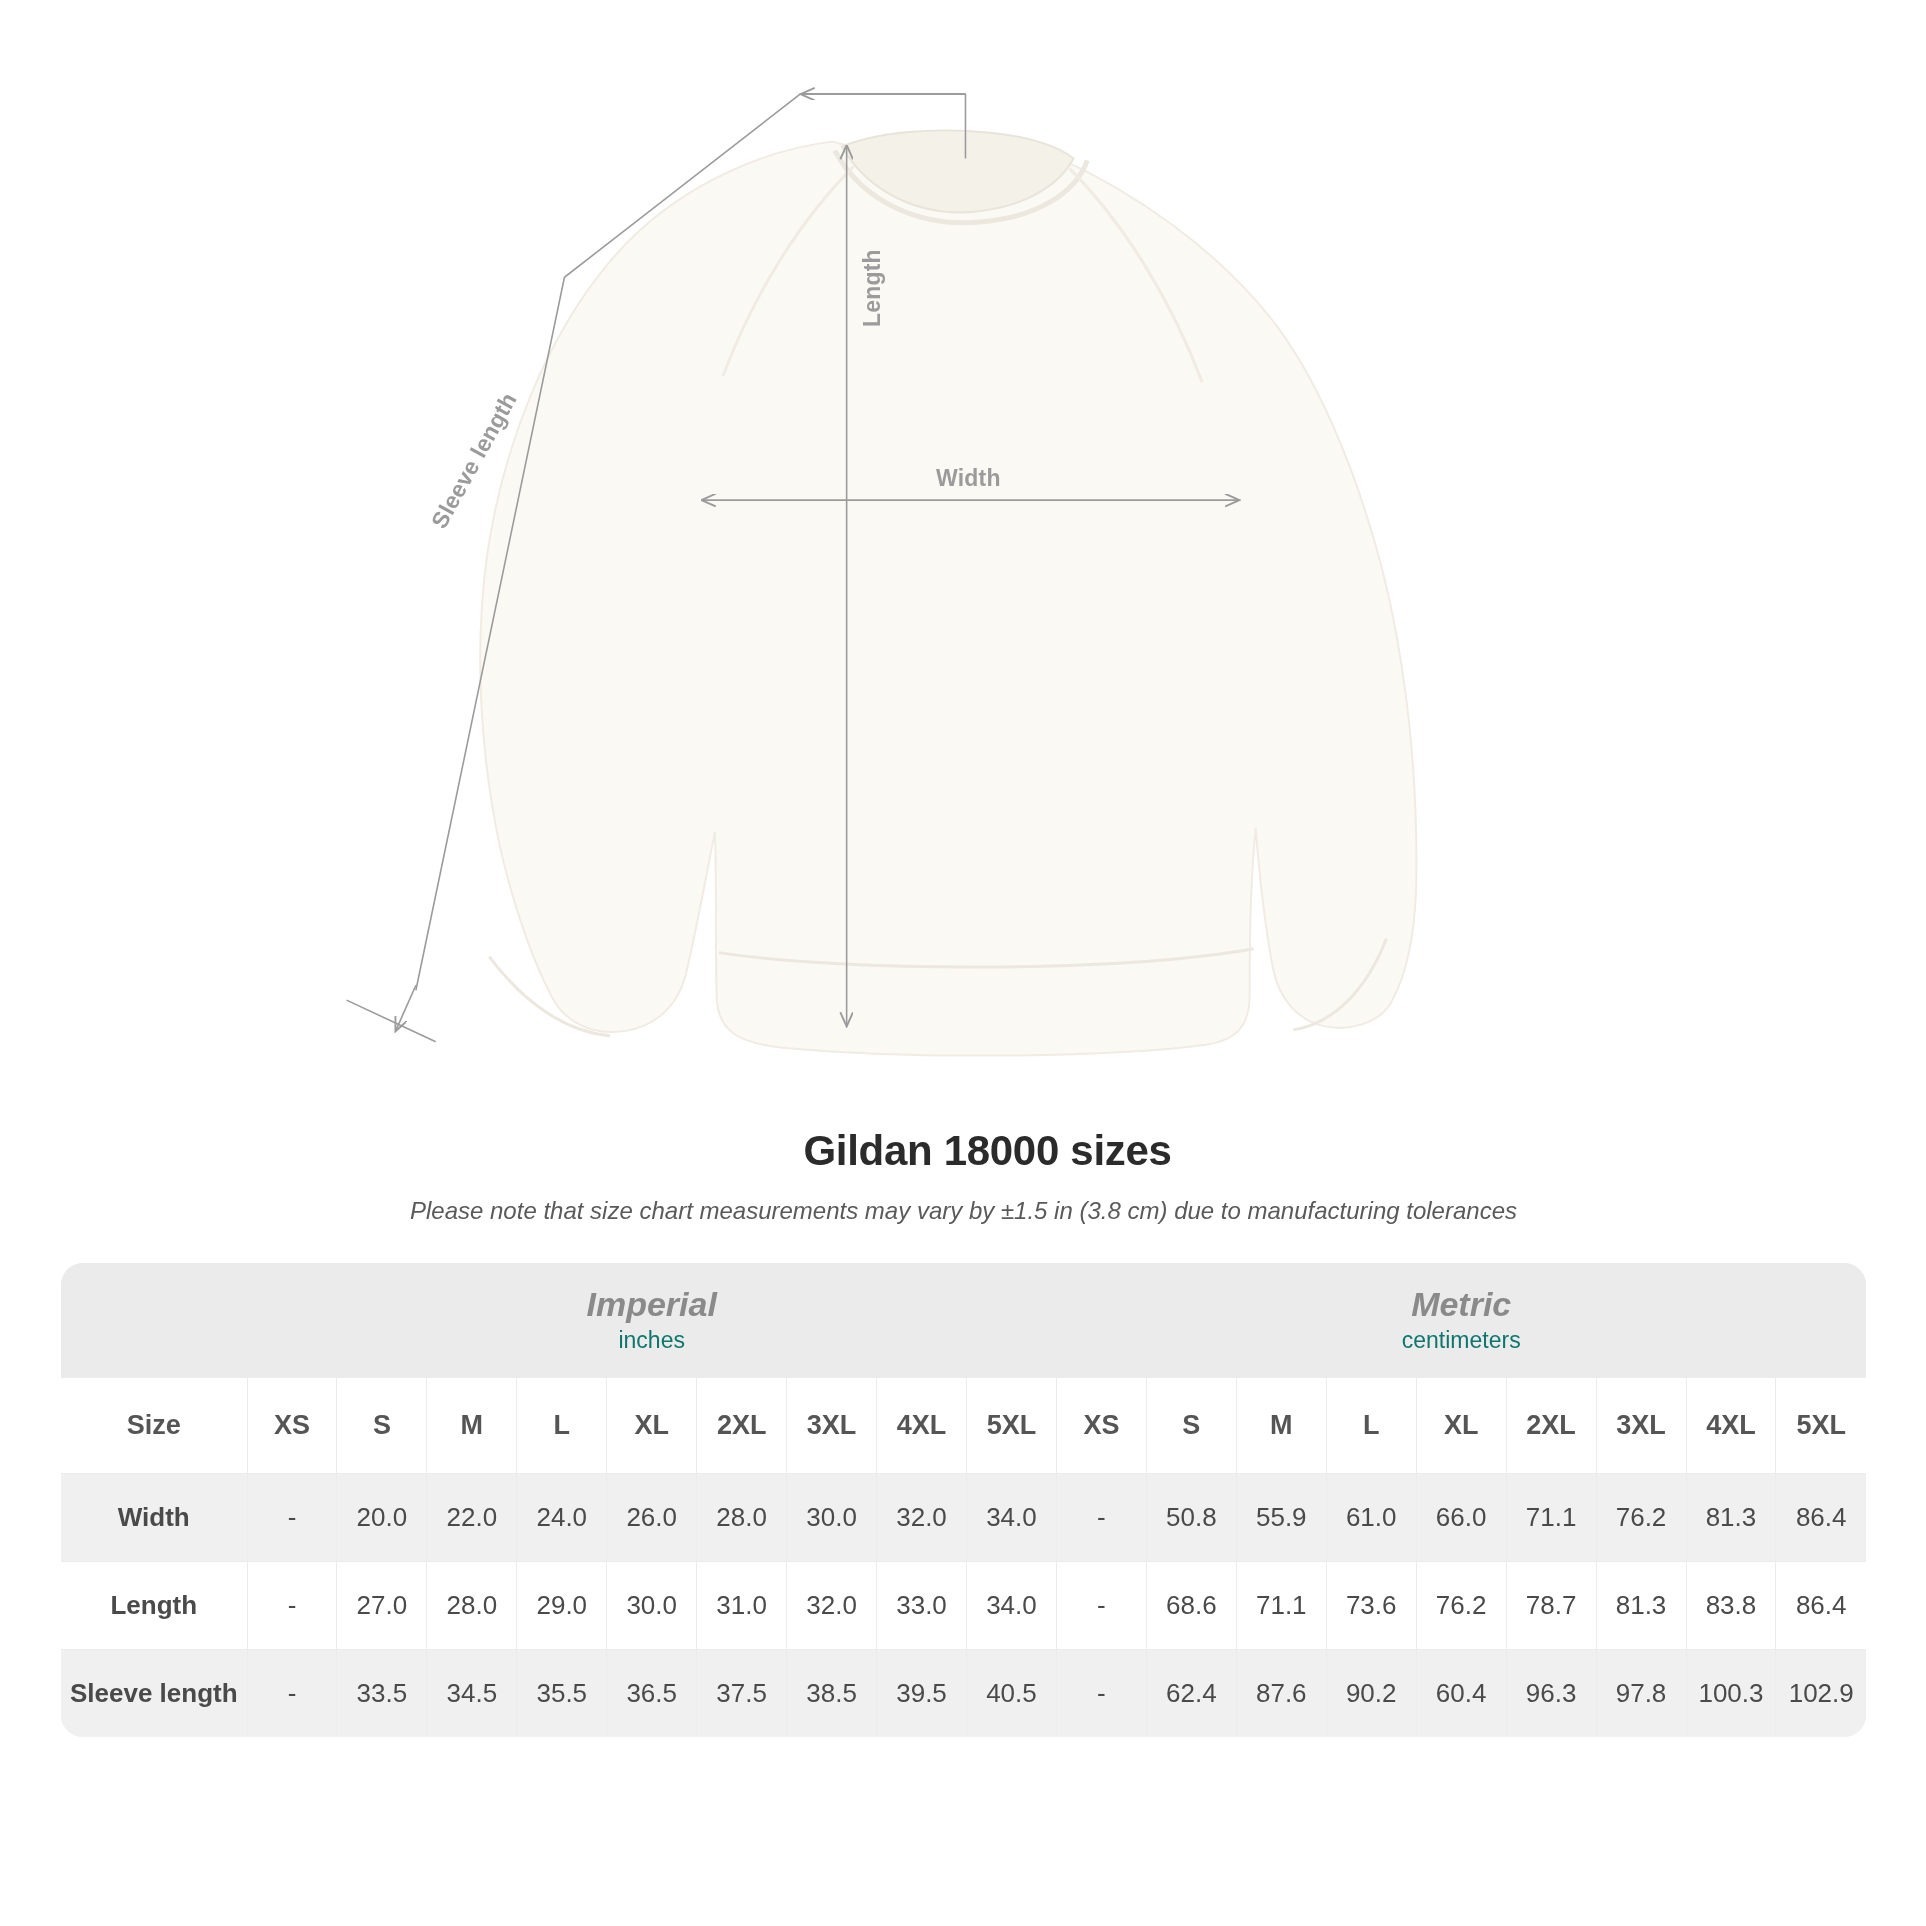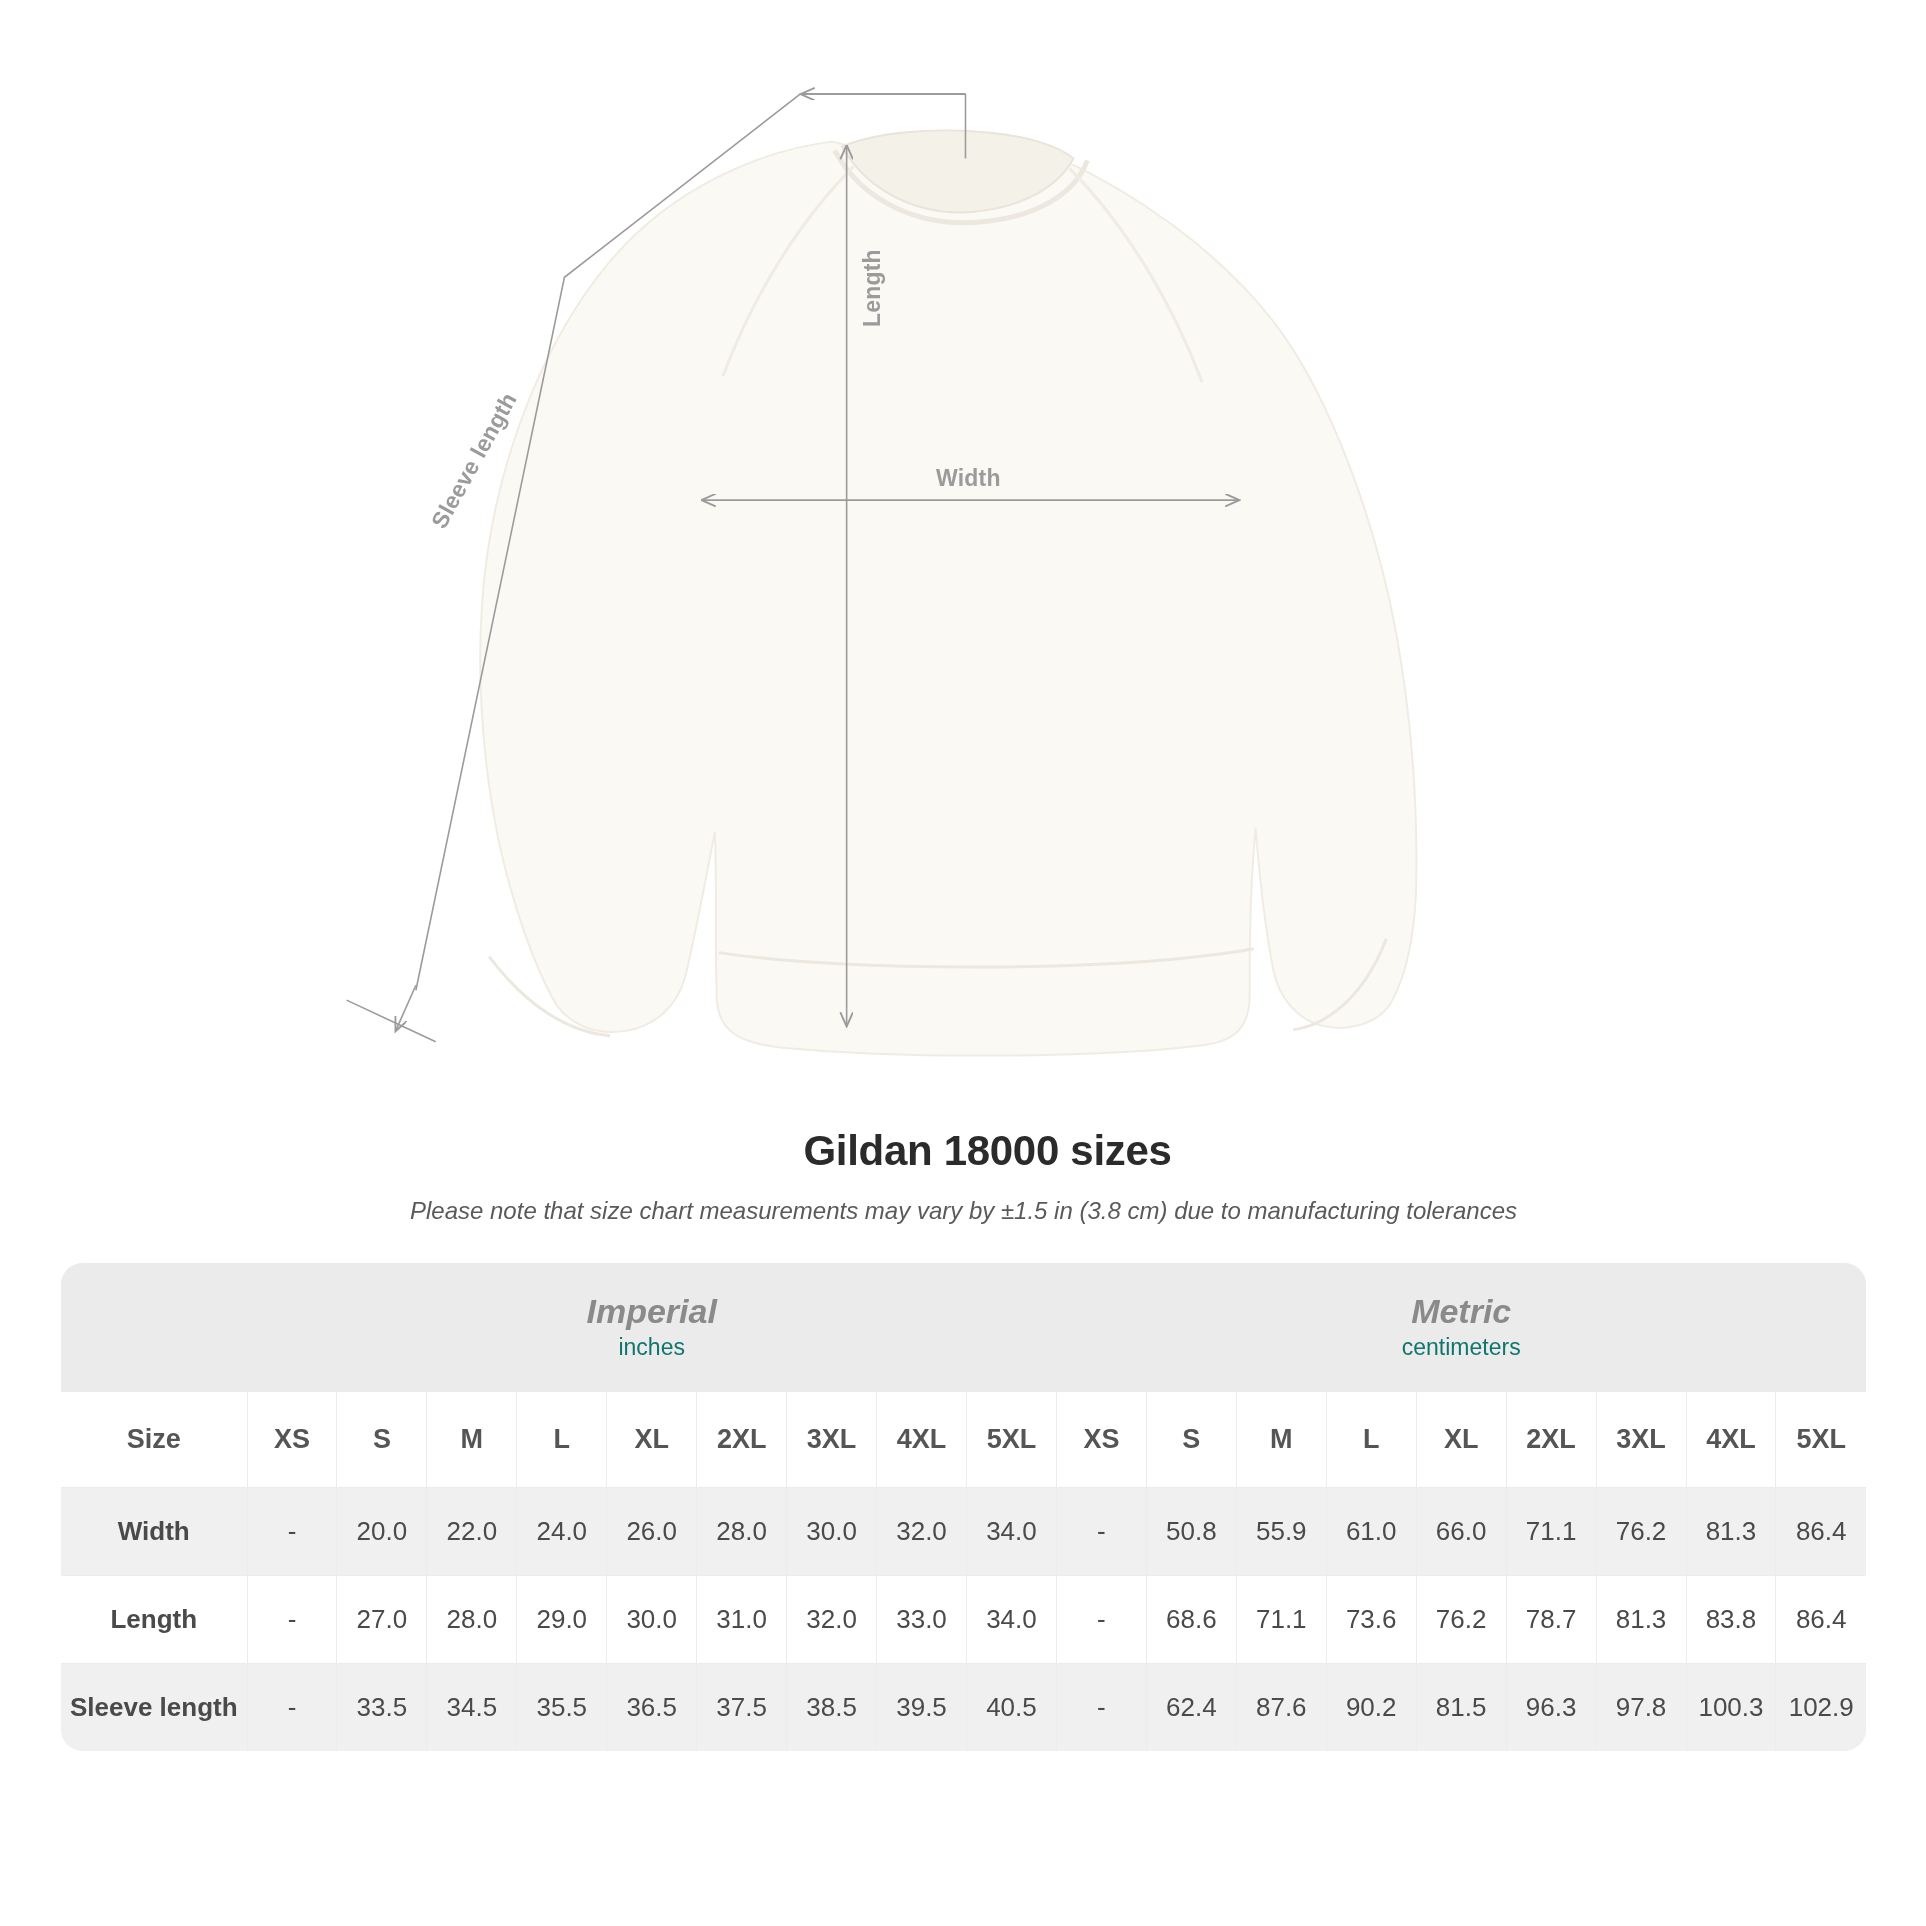--- a/index.html
+++ b/index.html
@@ -85,21 +85,21 @@
   table.size-table td, table.size-table th {
     text-align: center;
     vertical-align: middle;
     font-size: 26px;
     color: #4a4a4a;
     padding: 0;
     height: 87px;
   }
   .unit-head {
     background: #ebebeb;
-    height: 129px;
+    height: 115px;
   }
   .unit-system {
     font-size: 34px;
     font-weight: bold;
     font-style: italic;
     color: #8a8a8a;
     line-height: 1.15;
   }
   .unit-unit {
     font-size: 23px;
@@ -300,21 +300,21 @@
           <td>35.5</td>
           <td>36.5</td>
           <td>37.5</td>
           <td>38.5</td>
           <td>39.5</td>
           <td>40.5</td>
           <td>-</td>
           <td>62.4</td>
           <td>87.6</td>
           <td>90.2</td>
-          <td>81.5</td>
+          <td>60.4</td>
           <td>96.3</td>
           <td>97.8</td>
           <td>100.3</td>
           <td>102.9</td>
         </tr>
       </tbody>
     </table>
   </div>
 
 </div>

